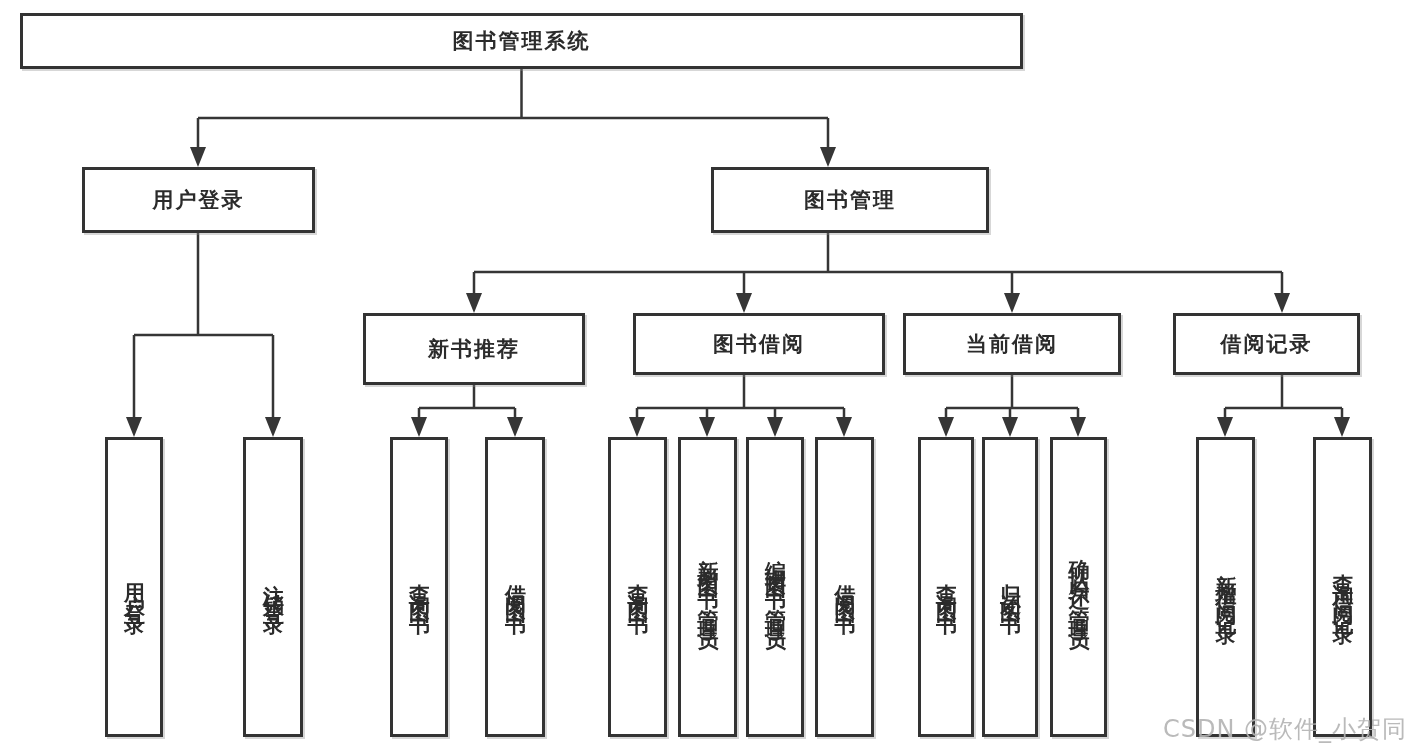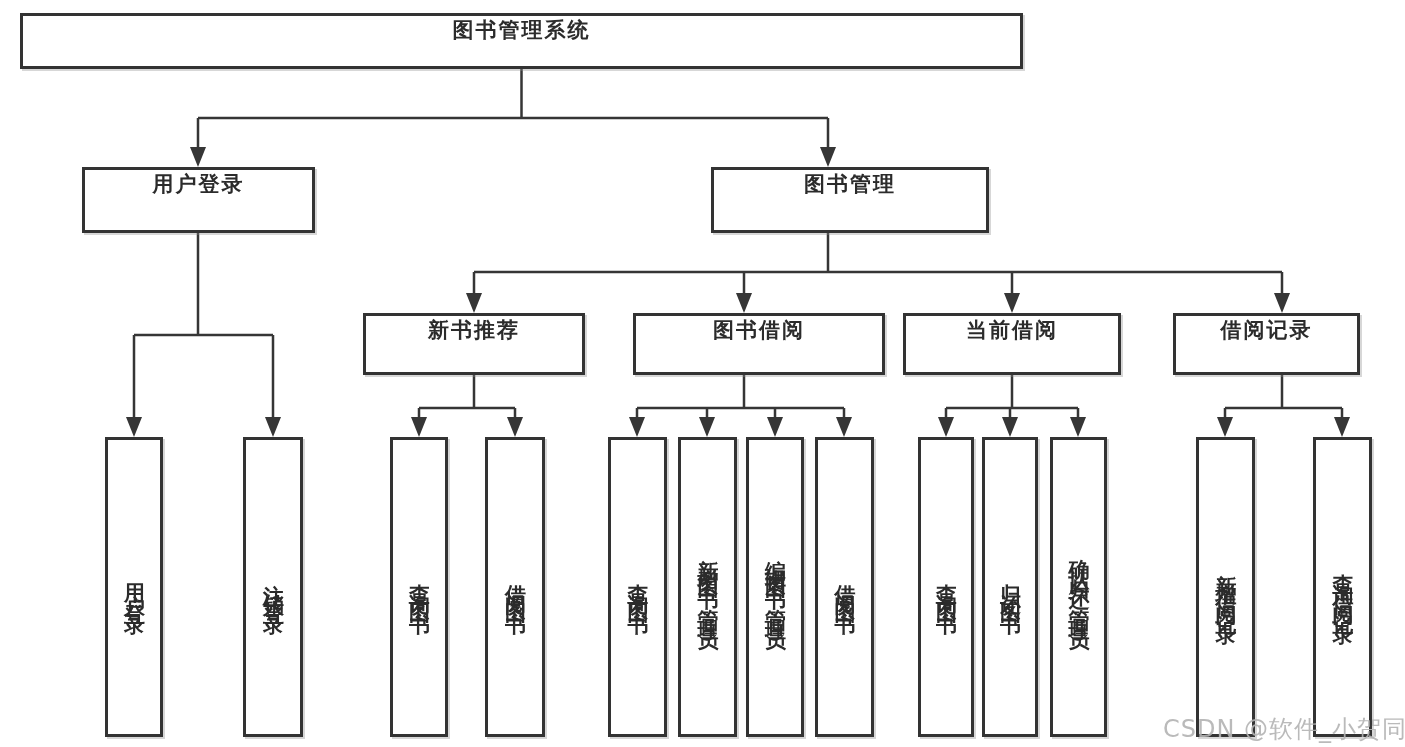--- a/index.html
+++ b/index.html
@@ -21,20 +21,21 @@
     width: 1405px;
     height: 747px;
   }
   .hbox {
     position: absolute;
     box-sizing: border-box;
     border: 3px solid #333333;
     background: #ffffff;
     box-shadow: 2px 2px 0 rgba(140,140,140,0.35);
     display: flex;
+    align-items: center;
     justify-content: center;
     color: #2b2b2b;
     font-size: 21px;
     font-weight: 600;
     letter-spacing: 2px;
     white-space: nowrap;
   }
   .vbox {
     position: absolute;
     box-sizing: border-box;
@@ -130,21 +131,21 @@
     <span>图书管理系统</span>
   </div>
 
   <div class="hbox" style="left:82px;top:167px;width:233px;height:66px">
     <span>用户登录</span>
   </div>
   <div class="hbox" style="left:711px;top:167px;width:278px;height:66px">
     <span>图书管理</span>
   </div>
 
-  <div class="hbox" style="left:363px;top:313px;width:222px;height:62px">
+  <div class="hbox" style="left:363px;top:313px;width:222px;height:72px">
     <span>新书推荐</span>
   </div>
   <div class="hbox" style="left:633px;top:313px;width:252px;height:62px">
     <span>图书借阅</span>
   </div>
   <div class="hbox" style="left:903px;top:313px;width:218px;height:62px">
     <span>当前借阅</span>
   </div>
   <div class="hbox" style="left:1173px;top:313px;width:187px;height:62px">
     <span>借阅记录</span>

